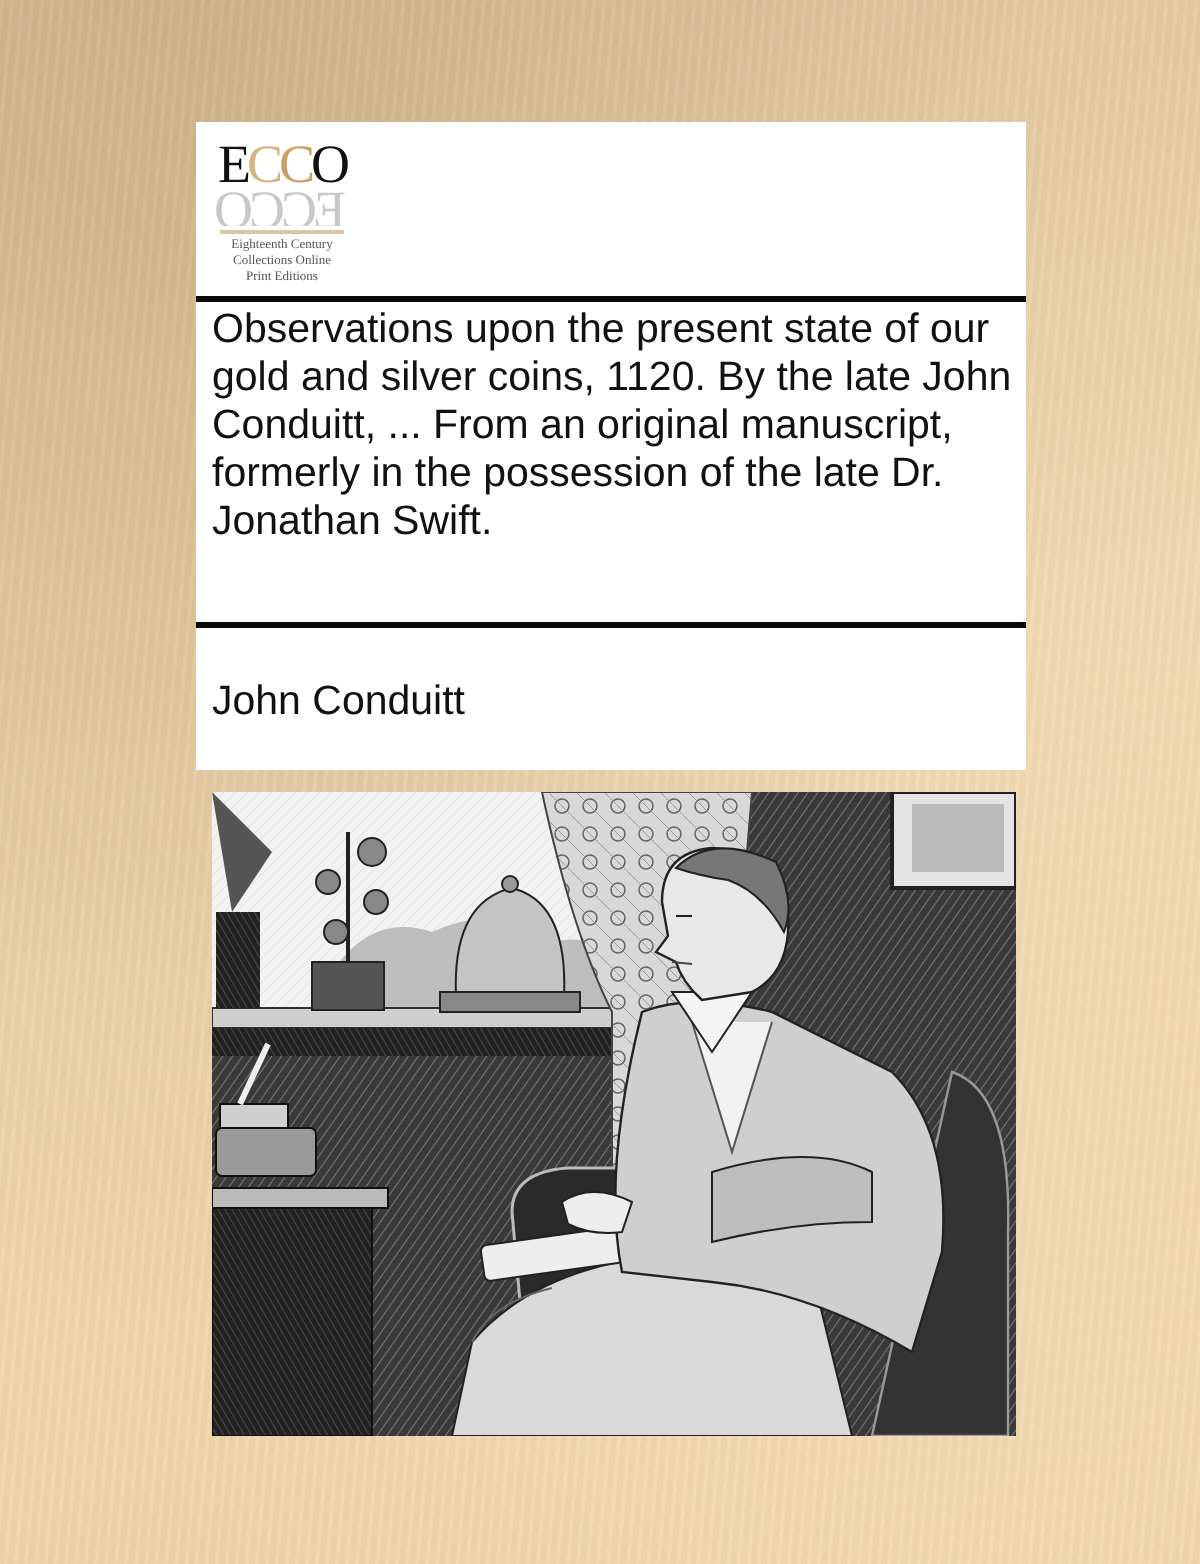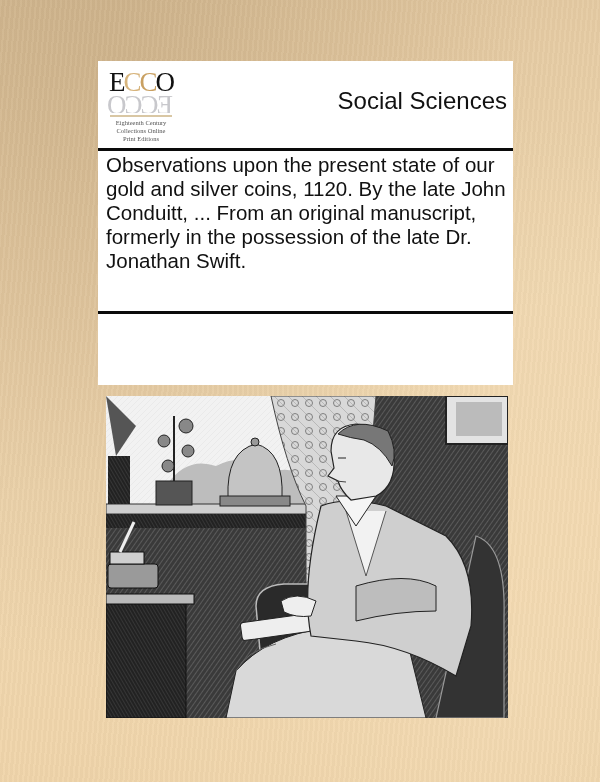--- a/index.html
+++ b/index.html
@@ -91,29 +91,29 @@
     <div class="ecco-logo">
       <div class="ecco-mark"><span class="e">E</span><span class="c1">C</span><span class="c2">C</span><span class="o">O</span></div>
       <div class="ecco-reflect">ECCO</div>
       <div class="ecco-rule"></div>
       <div class="ecco-caption">
         <div>Eighteenth Century</div>
         <div>Collections Online</div>
         <div>Print Editions</div>
       </div>
     </div>
-    <div class="series-title">Social Sciences</div>
   </div>
 
   <div class="divider top"></div>
 
   <div class="book-title">Observations upon the present state of our gold and silver coins, 1120. By the late John Conduitt, ... From an original manuscript, formerly in the possession of the late Dr. Jonathan Swift.</div>
 
   <div class="divider bottom"></div>
 
+  <div class="author">John Conduitt</div>
 </div>
 
 <div class="illustration">
   <svg width="402" height="322" viewBox="0 0 402 322" xmlns="http://www.w3.org/2000/svg">
     <defs>
       <pattern id="hatch" width="4" height="4" patternUnits="userSpaceOnUse" patternTransform="rotate(35)">
         <rect width="4" height="4" fill="#3a3a3a"></rect>
         <line x1="0" y1="0" x2="0" y2="4" stroke="#8a8a8a" stroke-width="0.8"></line>
       </pattern>
       <pattern id="hatchDark" width="3" height="3" patternUnits="userSpaceOnUse" patternTransform="rotate(-30)">

